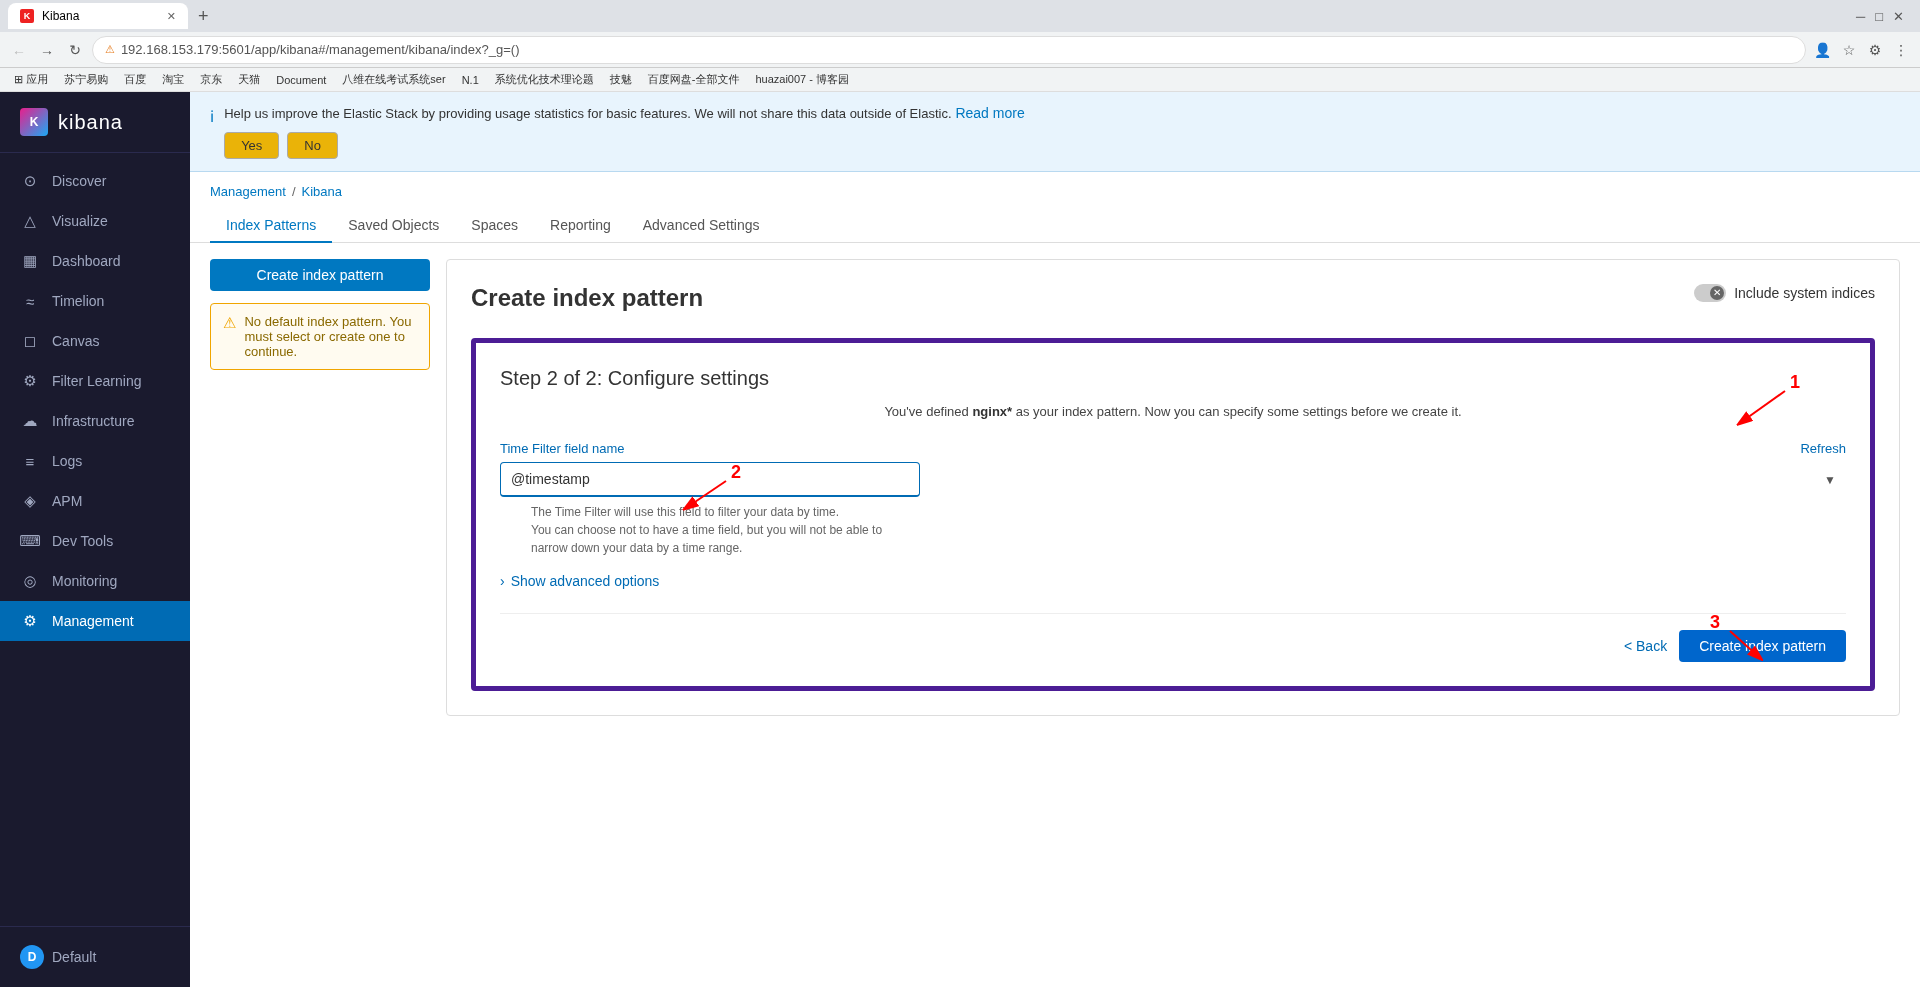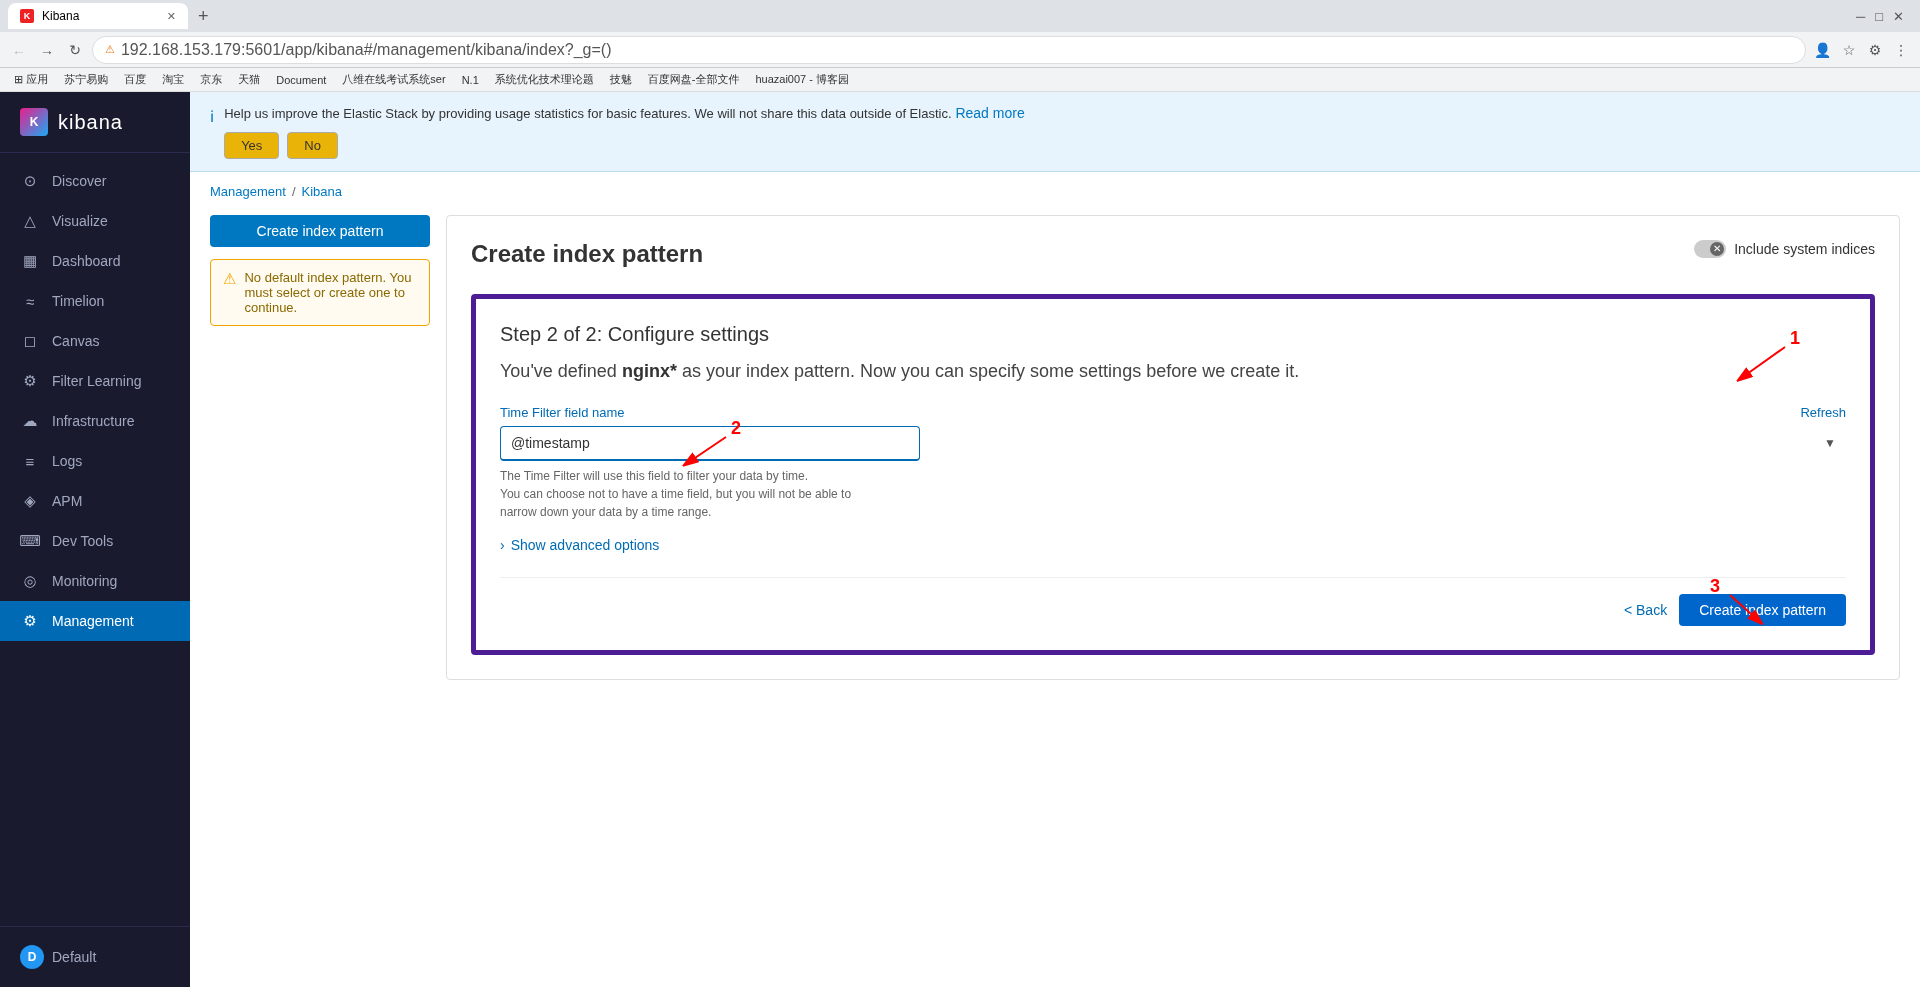--- a/index.html
+++ b/index.html
@@ -10,21 +10,21 @@
     .browser-titlebar { display: flex; align-items: center; padding: 4px 8px; background: #dee1e6; height: 32px; }
     .browser-tab { background: white; border-radius: 8px 8px 0 0; padding: 4px 12px; display: flex; align-items: center; gap: 8px; font-size: 12px; min-width: 180px; height: 26px; }
     .browser-tab-favicon { width: 14px; height: 14px; background: #e22; border-radius: 2px; display: flex; align-items: center; justify-content: center; }
     .browser-tab-close { margin-left: auto; color: #666; cursor: pointer; font-size: 11px; }
     .browser-tab-new { background: transparent; padding: 4px 10px; color: #555; font-size: 18px; cursor: pointer; }
     .browser-controls { display: flex; align-items: center; padding: 4px 8px; gap: 6px; background: #f1f3f4; height: 36px; border-bottom: 1px solid #ccc; }
     .browser-btn { width: 22px; height: 22px; border-radius: 50%; border: none; background: transparent; cursor: pointer; display: flex; align-items: center; justify-content: center; color: #555; font-size: 14px; }
     .browser-btn.disabled { color: #bbb; cursor: default; }
     .url-bar { flex: 1; background: white; border: 1px solid #ddd; border-radius: 20px; padding: 3px 12px; font-size: 13px; color: #333; display: flex; align-items: center; gap: 6px; height: 28px; }
     .url-bar .lock-icon { color: #e67e22; font-size: 11px; }
-    .url-bar .url-text { color: #555; font-size: 16px; }
+    .url-bar .url-text { color: #555; font-size: 13px; }
     .browser-actions { display: flex; gap: 4px; }
     .bookmarks-bar { background: #f1f3f4; padding: 2px 8px; display: flex; gap: 4px; height: 24px; align-items: center; border-bottom: 1px solid #ddd; overflow: hidden; font-size: 11px; }
     .bookmark-item { display: flex; align-items: center; gap: 3px; padding: 1px 6px; border-radius: 3px; cursor: pointer; white-space: nowrap; color: #333; }
 
     
     .app-container { display: flex; flex: 1; overflow: hidden; }
 
     
     .sidebar { width: 190px; background: #1a1a2e; color: white; display: flex; flex-direction: column; flex-shrink: 0; }
     .sidebar-logo { display: flex; align-items: center; gap: 10px; padding: 16px 20px; border-bottom: 1px solid #2a2a4e; }
@@ -74,31 +74,31 @@
     .form-panel { flex: 1; border: 1px solid #ddd; border-radius: 4px; padding: 24px; background: white; }
     .form-title { font-size: 24px; font-weight: 600; color: #333; margin-bottom: 6px; }
     .form-subtitle { font-size: 13px; color: #666; margin-bottom: 0; }
     .include-system { display: flex; align-items: center; gap: 8px; margin-left: auto; font-size: 14px; color: #333; }
 
     .form-header-row { display: flex; align-items: flex-start; margin-bottom: 20px; }
     .form-header-text { flex: 1; }
 
     .step-container { border: 5px solid #4c1d95; border-radius: 4px; padding: 24px; }
     .step-title { font-size: 20px; font-weight: 500; color: #333; margin-bottom: 12px; }
-    .step-description { font-size: 18px; color: #444; margin-bottom: 20px; line-height: 1.5; }
+    .step-description { font-size: 13px; color: #444; margin-bottom: 20px; line-height: 1.5; text-align: center; }
     .step-description strong { font-weight: 600; color: #333; }
 
     .field-group { margin-bottom: 16px; }
     .field-label-row { display: flex; align-items: center; justify-content: space-between; margin-bottom: 6px; gap: 24px; }
     .field-label { font-size: 13px; font-weight: 500; color: #006bb4; }
     .field-refresh { font-size: 13px; color: #006bb4; cursor: pointer; text-decoration: none; }
     .field-select-wrapper { position: relative; }
     .field-select { width: 100%; max-width: 420px; padding: 8px 30px 8px 10px; border: 1px solid #006bb4; border-radius: 4px; font-size: 14px; color: #333; appearance: none; background: white; cursor: pointer; border-bottom: 2px solid #006bb4; }
     .field-select-arrow { position: absolute; right: 10px; top: 50%; transform: translateY(-50%); color: #555; font-size: 12px; pointer-events: none; }
-    .field-hint { font-size: 12px; color: #666; margin-top: 6px; line-height: 1.5; max-width: 420px; }
+    .field-hint { font-size: 12px; color: #666; margin-top: 6px; line-height: 1.5; max-width: 420px; margin-left: 31px; }
 
     .show-advanced { display: flex; align-items: center; gap: 6px; color: #006bb4; font-size: 14px; cursor: pointer; margin-top: 16px; }
 
     .form-footer { display: flex; justify-content: flex-end; align-items: center; gap: 12px; margin-top: 24px; padding-top: 16px; border-top: 1px solid #eee; }
     .back-btn { background: transparent; border: none; color: #006bb4; font-size: 14px; cursor: pointer; display: flex; align-items: center; gap: 4px; margin-left: 24px; }
     .submit-btn { background: #0066cc; color: white; border: none; border-radius: 4px; padding: 8px 20px; font-size: 14px; cursor: pointer; font-weight: 500; }
 
     
     .toggle-switch { width: 32px; height: 18px; background: #ccc; border-radius: 9px; position: relative; cursor: pointer; flex-shrink: 0; }
     .toggle-x { position: absolute; right: 2px; top: 2px; width: 14px; height: 14px; background: #666; border-radius: 50%; display: flex; align-items: center; justify-content: center; font-size: 10px; color: white; }
@@ -261,20 +261,27 @@
     </div>
 
     <div class="page-content">
 
       <div class="breadcrumb">
         <a href="#">Management</a>
         <span class="breadcrumb-sep">/</span>
         <a href="#" class="breadcrumb-current">Kibana</a>
       </div>
 
+      <div class="tab-nav">
+        <div class="tab-item active">Index Patterns</div>
+        <div class="tab-item">Saved Objects</div>
+        <div class="tab-item">Spaces</div>
+        <div class="tab-item">Reporting</div>
+        <div class="tab-item">Advanced Settings</div>
+      </div>
 
       <div class="content-area">
 
         <div class="left-panel">
           <button class="create-btn">Create index pattern</button>
           <div class="warning-box">
             <span class="warning-icon">⚠</span>
             <span>No default index pattern. You must select or create one to continue.</span>
           </div>
         </div>

